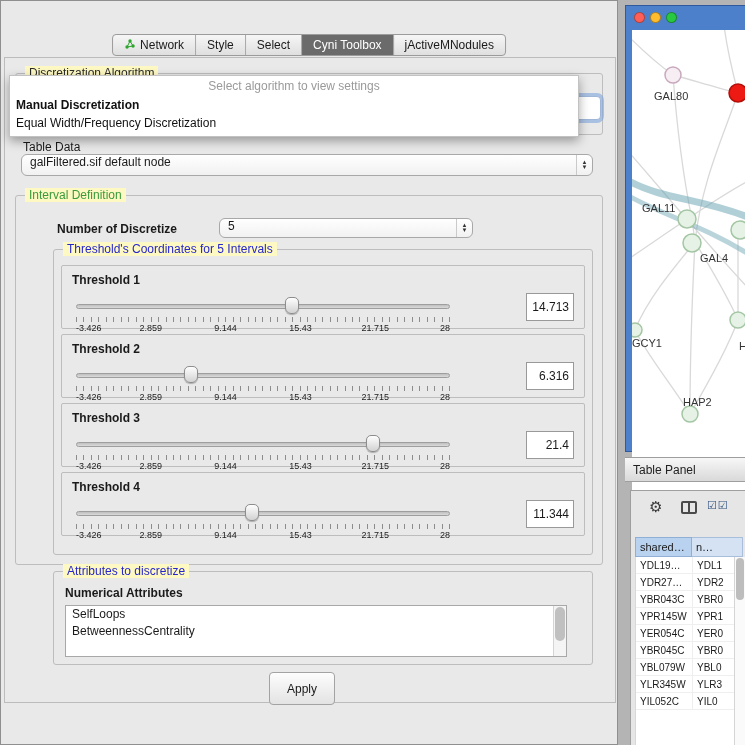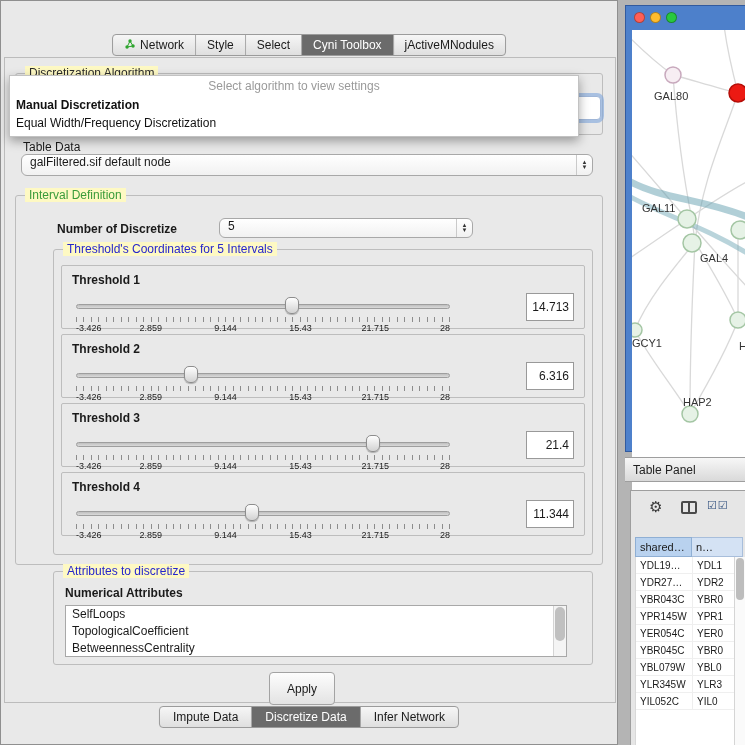--- a/index.html
+++ b/index.html
@@ -348,40 +348,28 @@
         </div>
       </div>
       <div class="value-box">11.344</div>
     </div>
 
     <div class="group" id="attr-group"></div>
     <div class="group-title" id="attr-title">Attributes to discretize</div>
     <div id="attr-sub">Numerical Attributes</div>
     <div id="attr-list">
       <div class="attr-item">SelfLoops</div>
-      <div class="attr-item">TopologicalCoefficient</div>
       <div class="attr-item">BetweennessCentrality</div>
       <div class="list-scroll">
         <div class="sthumb"></div>
       </div>
     </div>
 
     <div id="apply-btn">Apply</div>
 
-    <div id="bottom-tabs">
-      <div class="btab">
-        <span>Impute Data</span>
-      </div>
-      <div class="btab active">
-        <span>Discretize Data</span>
-      </div>
-      <div class="btab">
-        <span>Infer Network</span>
-      </div>
-    </div>
   </div>
 
   <div id="net-win">
     <div class="lights">
       <div class="light l-red"></div>
       <div class="light l-amber"></div>
       <div class="light l-green"></div>
     </div>
     <div id="net-canvas">
       <svg width="114" height="416" viewBox="0 0 114 416">

